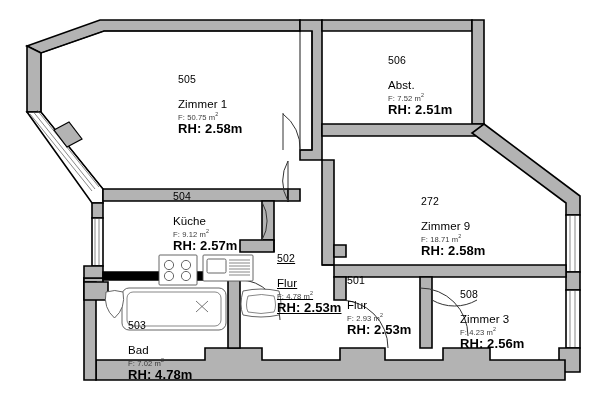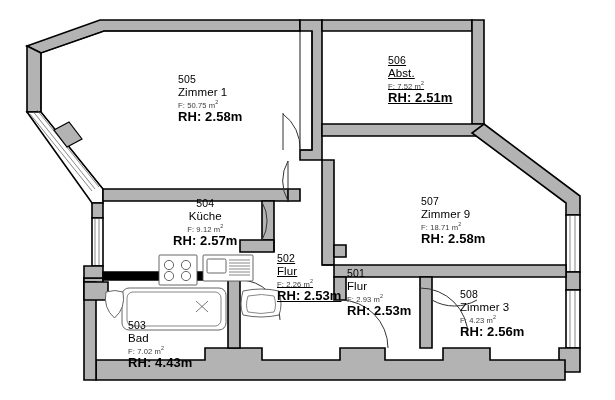--- a/index.html
+++ b/index.html
@@ -30,20 +30,21 @@
     color: #000000;
     line-height: 1.12;
   }
   .rl-number {
     font-size: 10.5px;
     letter-spacing: 0.2px;
   }
   .rl-name {
     font-size: 11.5px;
     letter-spacing: 0.1px;
+    margin-top: 12px;
   }
   .rl-area {
     font-size: 7.6px;
     color: #3a3a3a;
     letter-spacing: 0.1px;
   }
   .rl-area .sup { font-size: 5.4px; vertical-align: super; }
   .rl-height {
     font-size: 13px;
     font-weight: bold;
@@ -211,62 +212,62 @@
 
   </svg>
 
   <div class="room-label" style="left:178px; top:74px;">
     <div class="rl-number">505</div>
     <div class="rl-name">Zimmer 1</div>
     <div class="rl-area"><span>F: 50.75  m</span><span class="sup">2</span></div>
     <div class="rl-height">RH: 2.58m</div>
   </div>
 
-  <div class="room-label" style="left:388px; top:55px;text-decoration:underline;">
+  <div class="room-label" style="left:388px; top:55px;">
     <div class="rl-number">506</div>
     <div class="rl-name">Abst.</div>
     <div class="rl-area"><span>F: 7.52  m</span><span class="sup">2</span></div>
     <div class="rl-height">RH: 2.51m</div>
   </div>
 
   <div class="room-label" style="left:421px; top:196px;">
-    <div class="rl-number">507</div>
+    <div class="rl-number">272</div>
     <div class="rl-name">Zimmer 9</div>
     <div class="rl-area"><span>F: 18.71  m</span><span class="sup">2</span></div>
     <div class="rl-height">RH: 2.58m</div>
   </div>
 
-  <div class="room-label" style="left:173px; top:198px;text-align:center;">
+  <div class="room-label" style="left:173px; top:191px;">
     <div class="rl-number">504</div>
     <div class="rl-name">Küche</div>
     <div class="rl-area"><span>F: 9.12  m</span><span class="sup">2</span></div>
     <div class="rl-height">RH: 2.57m</div>
   </div>
 
   <div class="room-label" style="left:277px; top:253px;text-decoration:underline;">
     <div class="rl-number">502</div>
     <div class="rl-name">Flur</div>
-    <div class="rl-area"><span>F: 2.26  m</span><span class="sup">2</span></div>
+    <div class="rl-area"><span>F: 4.78  m</span><span class="sup">2</span></div>
     <div class="rl-height">RH: 2.53m</div>
   </div>
 
-  <div class="room-label" style="left:347px; top:268px;">
+  <div class="room-label" style="left:347px; top:275px;">
     <div class="rl-number">501</div>
     <div class="rl-name">Flur</div>
     <div class="rl-area"><span>F: 2.93  m</span><span class="sup">2</span></div>
     <div class="rl-height">RH: 2.53m</div>
   </div>
 
   <div class="room-label" style="left:460px; top:289px;">
     <div class="rl-number">508</div>
     <div class="rl-name">Zimmer 3</div>
     <div class="rl-area"><span>F: 4.23  m</span><span class="sup">2</span></div>
     <div class="rl-height">RH: 2.56m</div>
   </div>
 
   <div class="room-label" style="left:128px; top:320px;">
     <div class="rl-number">503</div>
     <div class="rl-name">Bad</div>
     <div class="rl-area"><span>F: 7.02  m</span><span class="sup">2</span></div>
-    <div class="rl-height">RH: 4.43m</div>
+    <div class="rl-height">RH: 4.78m</div>
   </div>
 
 </div>
 
 </body></html>

